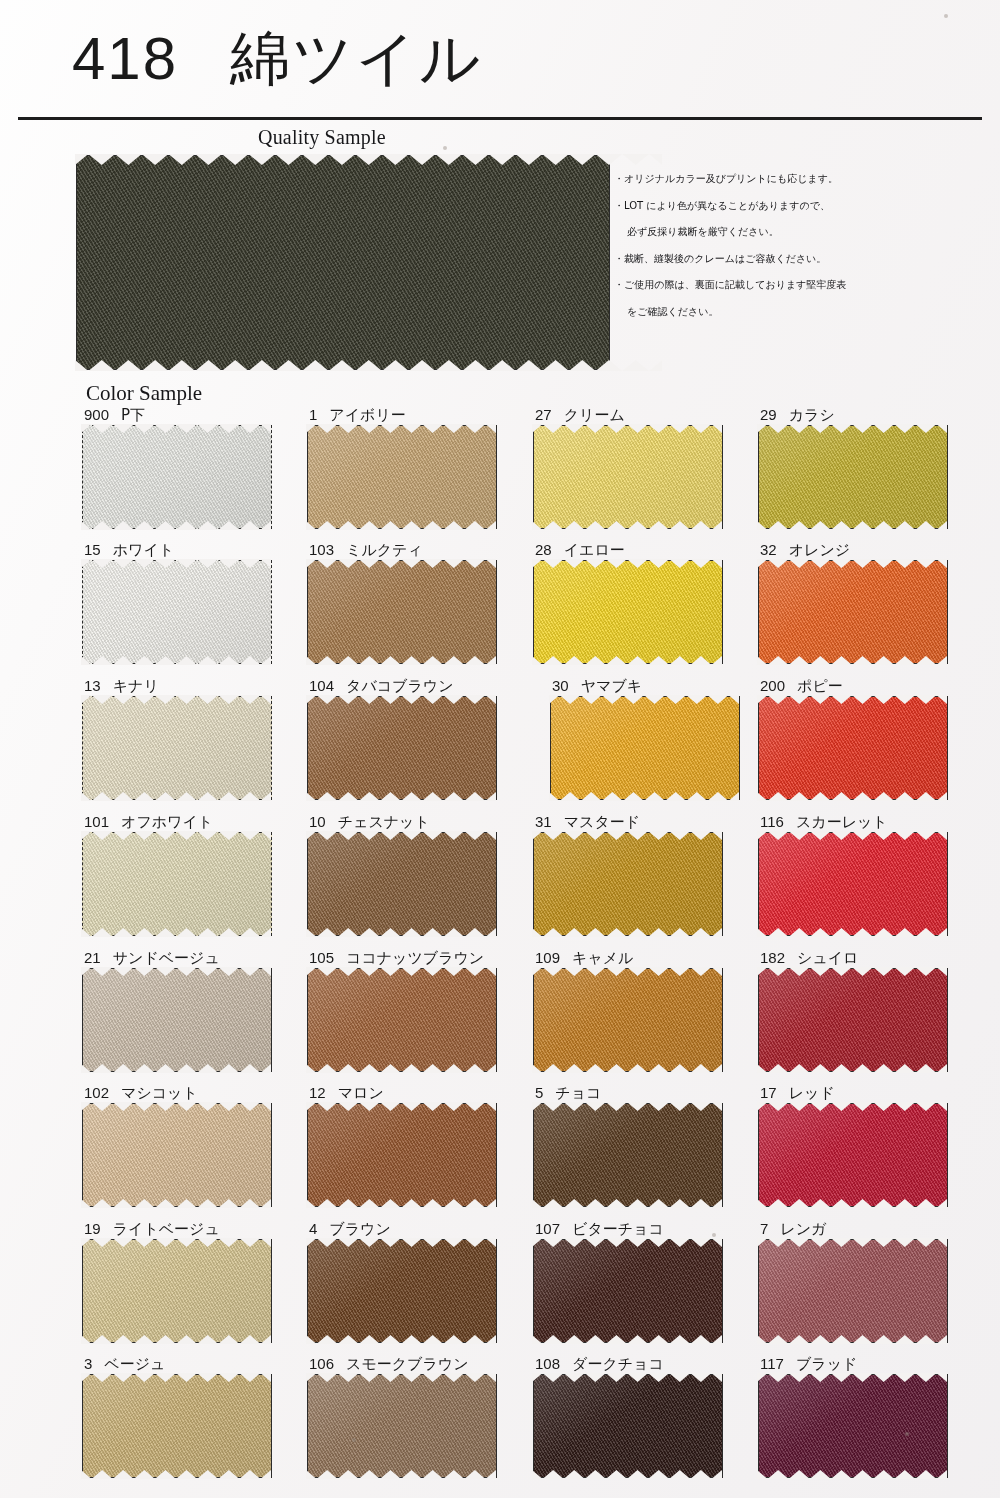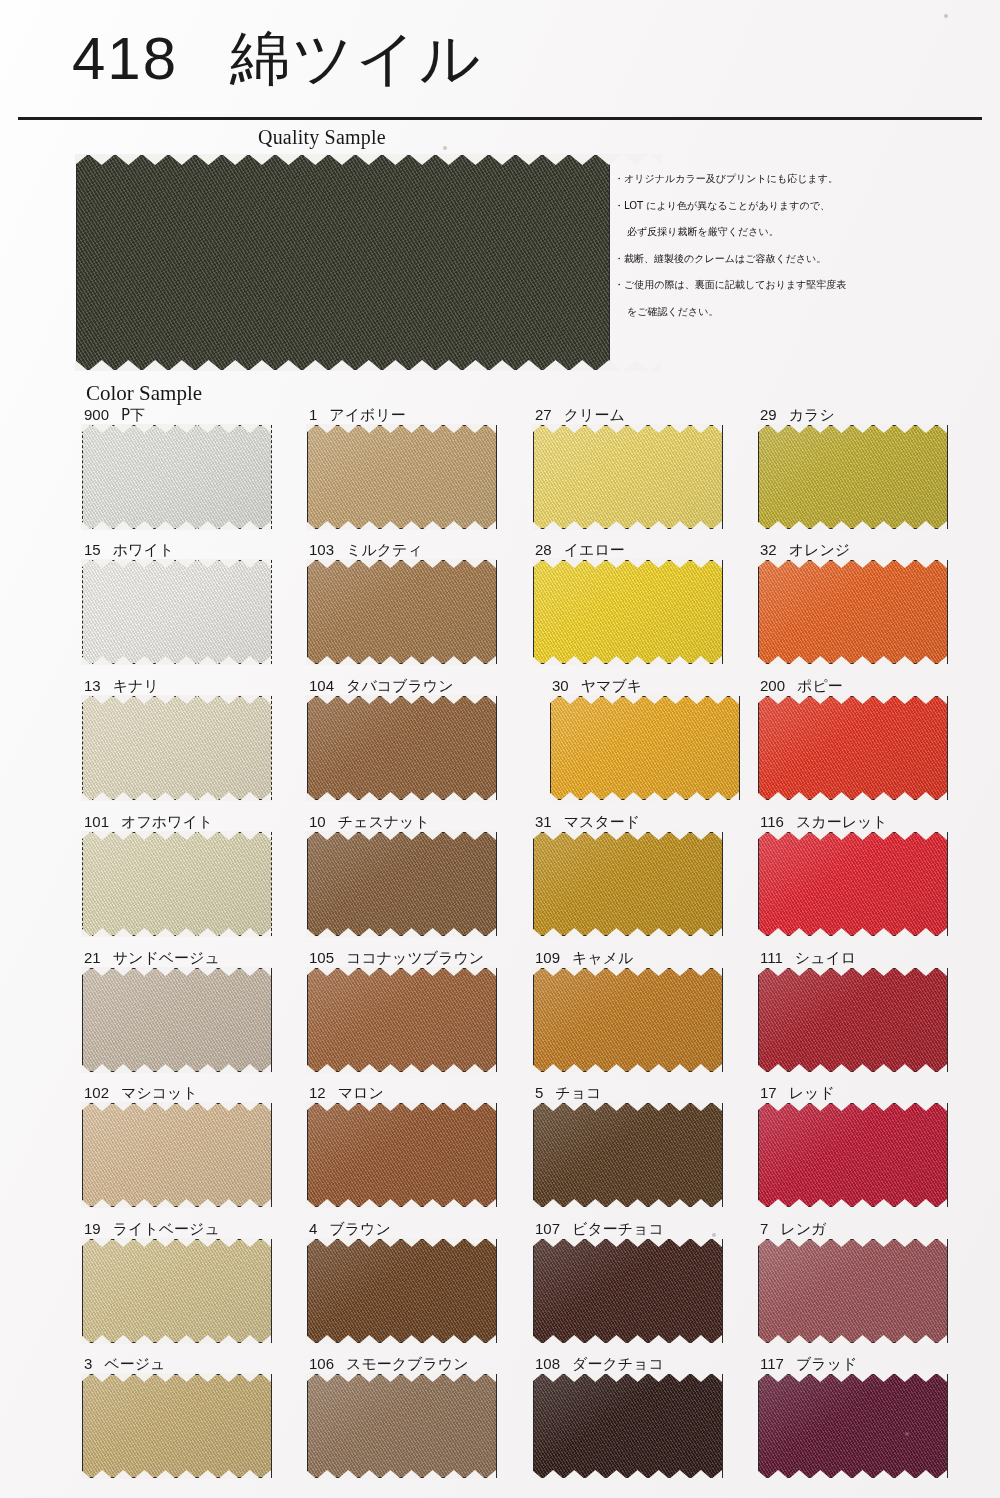--- a/index.html
+++ b/index.html
@@ -462,21 +462,21 @@
         </div>
         <svg class="pink-top" viewBox="0 0 190 9" preserveAspectRatio="none">
           <path d="M0,0 L190,0 L190,9 L179.44444444444443,0 L168.88888888888889,9 L158.33333333333334,0 L147.77777777777777,9 L137.22222222222223,0 L126.66666666666666,9 L116.11111111111111,0 L105.55555555555556,9 L95,0 L84.44444444444444,9 L73.88888888888889,0 L63.33333333333333,9 L52.77777777777778,0 L42.22222222222222,9 L31.666666666666664,0 L21.11111111111111,9 L10.555555555555555,0 L0,9 Z" fill="#f4f2f1"></path>
         </svg>
         <svg class="pink-bot" viewBox="0 0 190 9" preserveAspectRatio="none">
           <path d="M0,9 L190,9 L190,0 L179.44444444444443,9 L168.88888888888889,0 L158.33333333333334,9 L147.77777777777777,0 L137.22222222222223,9 L126.66666666666666,0 L116.11111111111111,9 L105.55555555555556,0 L95,9 L84.44444444444444,0 L73.88888888888889,9 L63.33333333333333,0 L52.77777777777778,9 L42.22222222222222,0 L31.666666666666664,9 L21.11111111111111,0 L10.555555555555555,9 L0,0 Z" fill="#f4f2f1"></path>
         </svg>
       </div>
     </div>
     <div class="cell" style="left: 758px; top: 543px; width: 190px; height: 123px;">
-      <div class="cell-label"><span class="num">111</span><span class="nm">シュイロ</span></div>
+      <div class="cell-label"><span class="num">182</span><span class="nm">シュイロ</span></div>
       <div class="swatch-wrap">
         <div class="sw" style="background: rgb(171, 31, 42);">
           <div class="fab"></div>
           <div class="sheen"></div>
         </div>
         <svg class="pink-top" viewBox="0 0 190 9" preserveAspectRatio="none">
           <path d="M0,0 L190,0 L190,9 L179.44444444444443,0 L168.88888888888889,9 L158.33333333333334,0 L147.77777777777777,9 L137.22222222222223,0 L126.66666666666666,9 L116.11111111111111,0 L105.55555555555556,9 L95,0 L84.44444444444444,9 L73.88888888888889,0 L63.33333333333333,9 L52.77777777777778,0 L42.22222222222222,9 L31.666666666666664,0 L21.11111111111111,9 L10.555555555555555,0 L0,9 Z" fill="#f4f2f1"></path>
         </svg>
         <svg class="pink-bot" viewBox="0 0 190 9" preserveAspectRatio="none">
           <path d="M0,9 L190,9 L190,0 L179.44444444444443,9 L168.88888888888889,0 L158.33333333333334,9 L147.77777777777777,0 L137.22222222222223,9 L126.66666666666666,0 L116.11111111111111,9 L105.55555555555556,0 L95,9 L84.44444444444444,0 L73.88888888888889,9 L63.33333333333333,0 L52.77777777777778,9 L42.22222222222222,0 L31.666666666666664,9 L21.11111111111111,0 L10.555555555555555,9 L0,0 Z" fill="#f4f2f1"></path>

